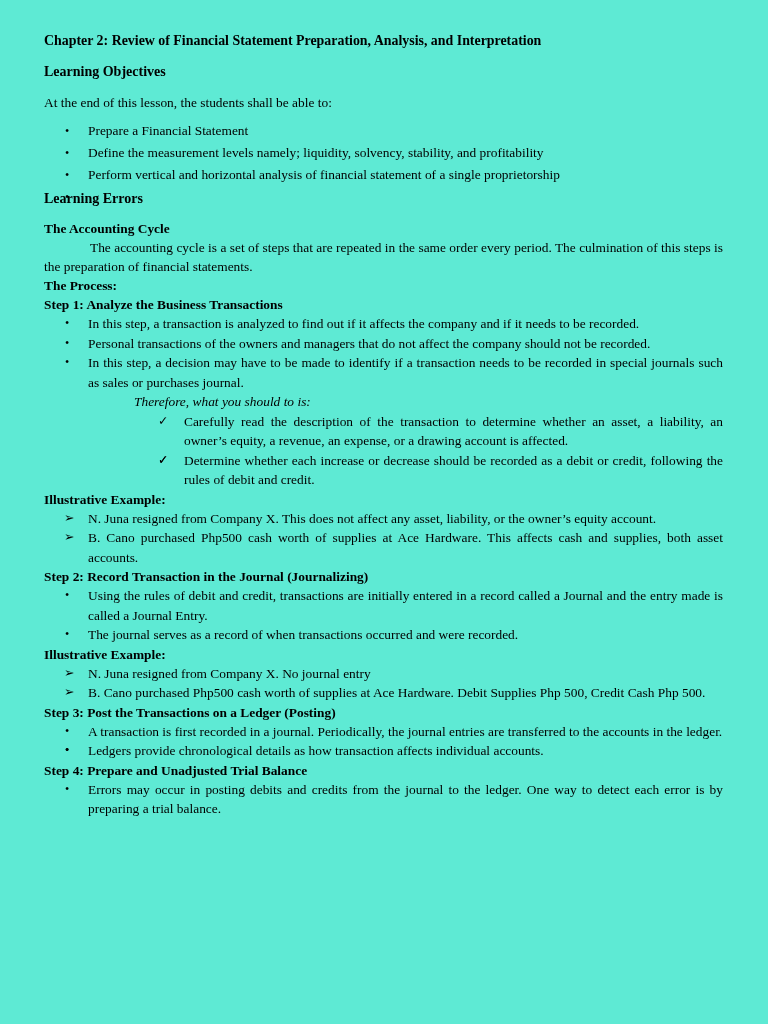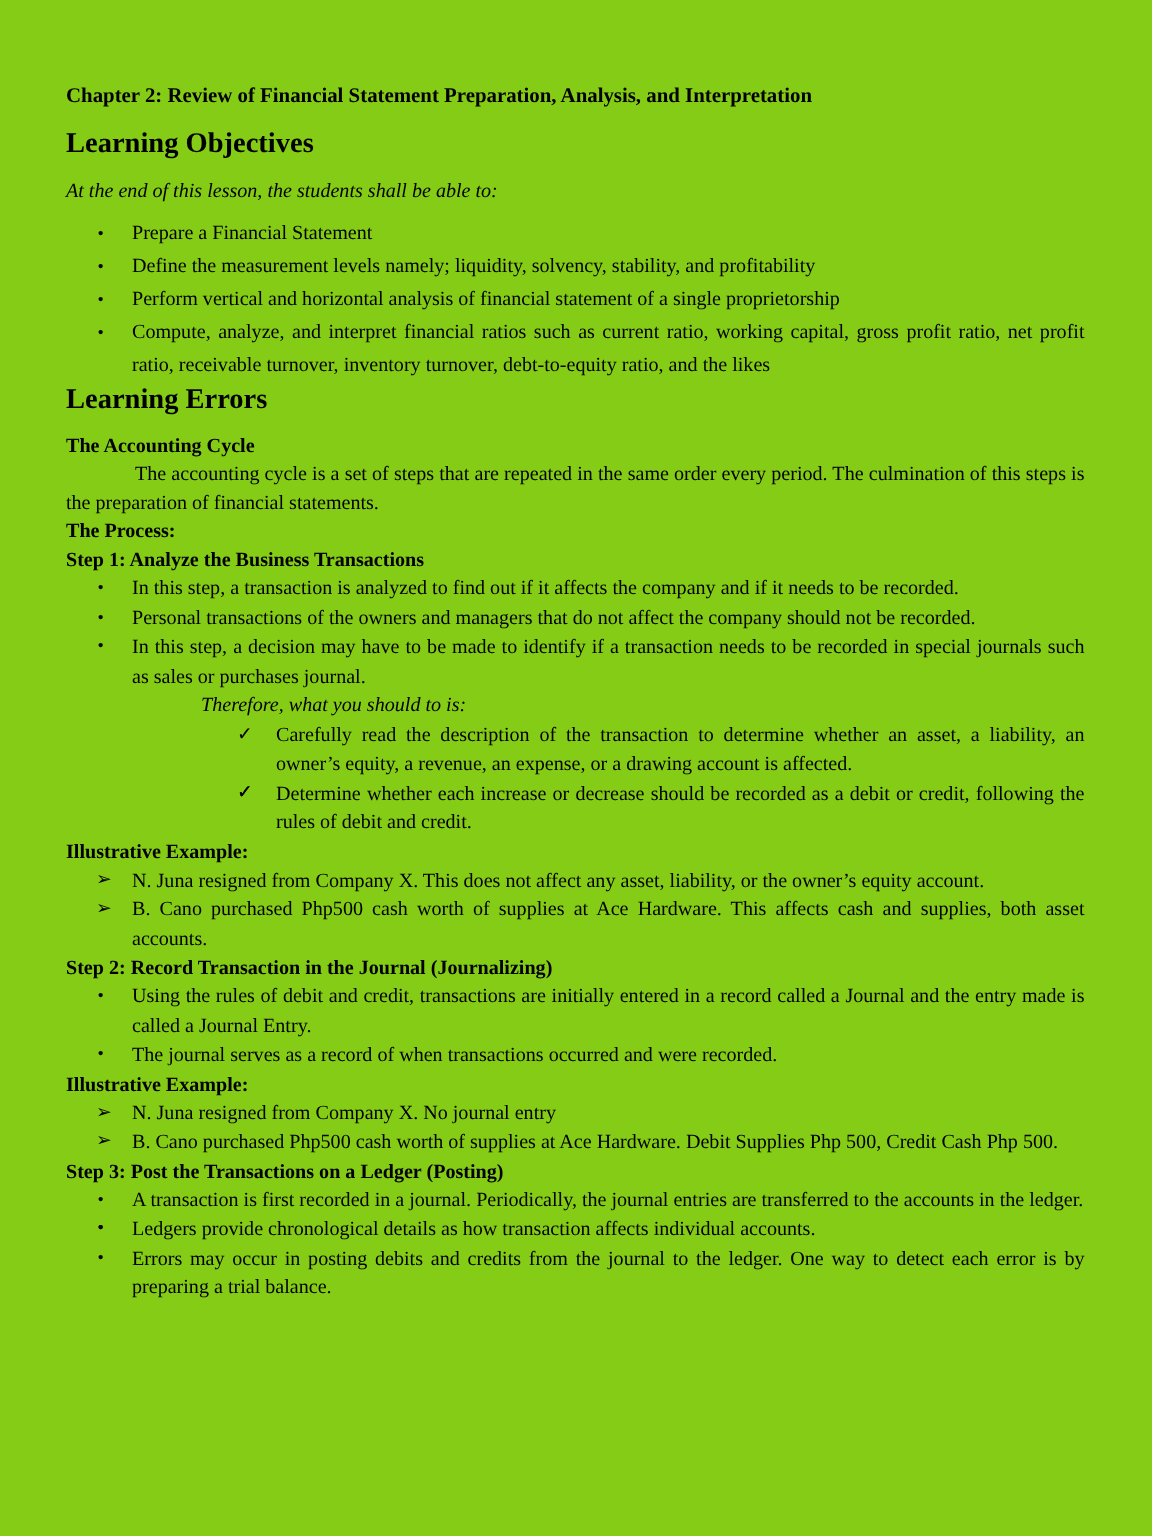--- a/index.html
+++ b/index.html
@@ -2,25 +2,25 @@
 <html><head>
 <meta charset="utf-8">
 <style>
   * { box-sizing: border-box; }
   html, body { margin: 0; padding: 0; background: #ffffff; }
   body {
     width: 768px; height: 1024px; overflow: hidden;
     font-family: "Liberation Serif", serif;
     color: #000; font-size: 13.4px;
   }
-  .page { width: 768px; height: 1024px; padding: 56px 45px 20px 44px; background: #84cc16; }
+  .page { width: 768px; height: 1024px; padding: 32px 45px 20px 44px; background: #5eead4; }
 
   .doc-title { font-weight: 700; font-size: 13.9px; line-height: 18px; margin: 0 0 13px 0; }
-  .top-h { font-weight: 700; font-size: 19px; line-height: 18px; margin: 0 0 13px 0; }
-  .intro { font-style: italic; line-height: 18px; margin: 0 0 8px 0; }
+  .top-h { font-weight: 700; font-size: 14px; line-height: 18px; margin: 0 0 13px 0; }
+  .intro { line-height: 18px; margin: 0 0 8px 0; }
 
   .body-h { font-weight: 700; line-height: 19px; margin: 0; }
 
   p.cycle { margin: 0; line-height: 19px; text-align: justify; text-indent: 46px; }
 
   ul { list-style: none; margin: 0; padding: 0; }
   li { position: relative; text-align: justify; line-height: 19.5px; }
 
   ul.objectives { margin: 0 0 4px 0; }
   ul.objectives li { line-height: 22px; }
@@ -57,21 +57,20 @@
     <li class="b">
       <span class="g">•</span>
       <span>Define the measurement levels namely; liquidity, solvency, stability, and profitability</span>
     </li>
     <li class="b">
       <span class="g">•</span>
       <span>Perform vertical and horizontal analysis of financial statement of a single proprietorship</span>
     </li>
     <li class="b">
       <span class="g">•</span>
-      <span>Compute, analyze, and interpret financial ratios such as current ratio, working capital, gross profit ratio, net profit ratio, receivable turnover, inventory turnover, debt-to-equity ratio, and the likes</span>
     </li>
   </ul>
 
   <p class="top-h" style="margin-bottom:12px">Learning Errors</p>
 
   <p class="body-h" style="line-height:18px">The Accounting Cycle</p>
   <p class="cycle">The accounting cycle is a set of steps that are repeated in the same order every period. The culmination of this steps is the preparation of financial statements.</p>
   <p class="body-h">The Process:</p>
 
   <p class="body-h">Step 1: Analyze the Business Transactions</p>
@@ -150,20 +149,21 @@
     </li>
     <li class="b">
       <span class="g">•</span>
     </li>
     <li class="b">
       <span class="g">•</span>
       <span>Ledgers provide chronological details as how transaction affects individual accounts.</span>
     </li>
   </ul>
 
+  <p class="body-h">Step 4: Prepare and Unadjusted Trial Balance</p>
   <ul>
     <li class="b">
       <span class="g">•</span>
       <span>Errors may occur in posting debits and credits from the journal to the ledger. One way to detect each error is by preparing a trial balance.</span>
     </li>
   </ul>
 
 </div>
 
 </body></html>

